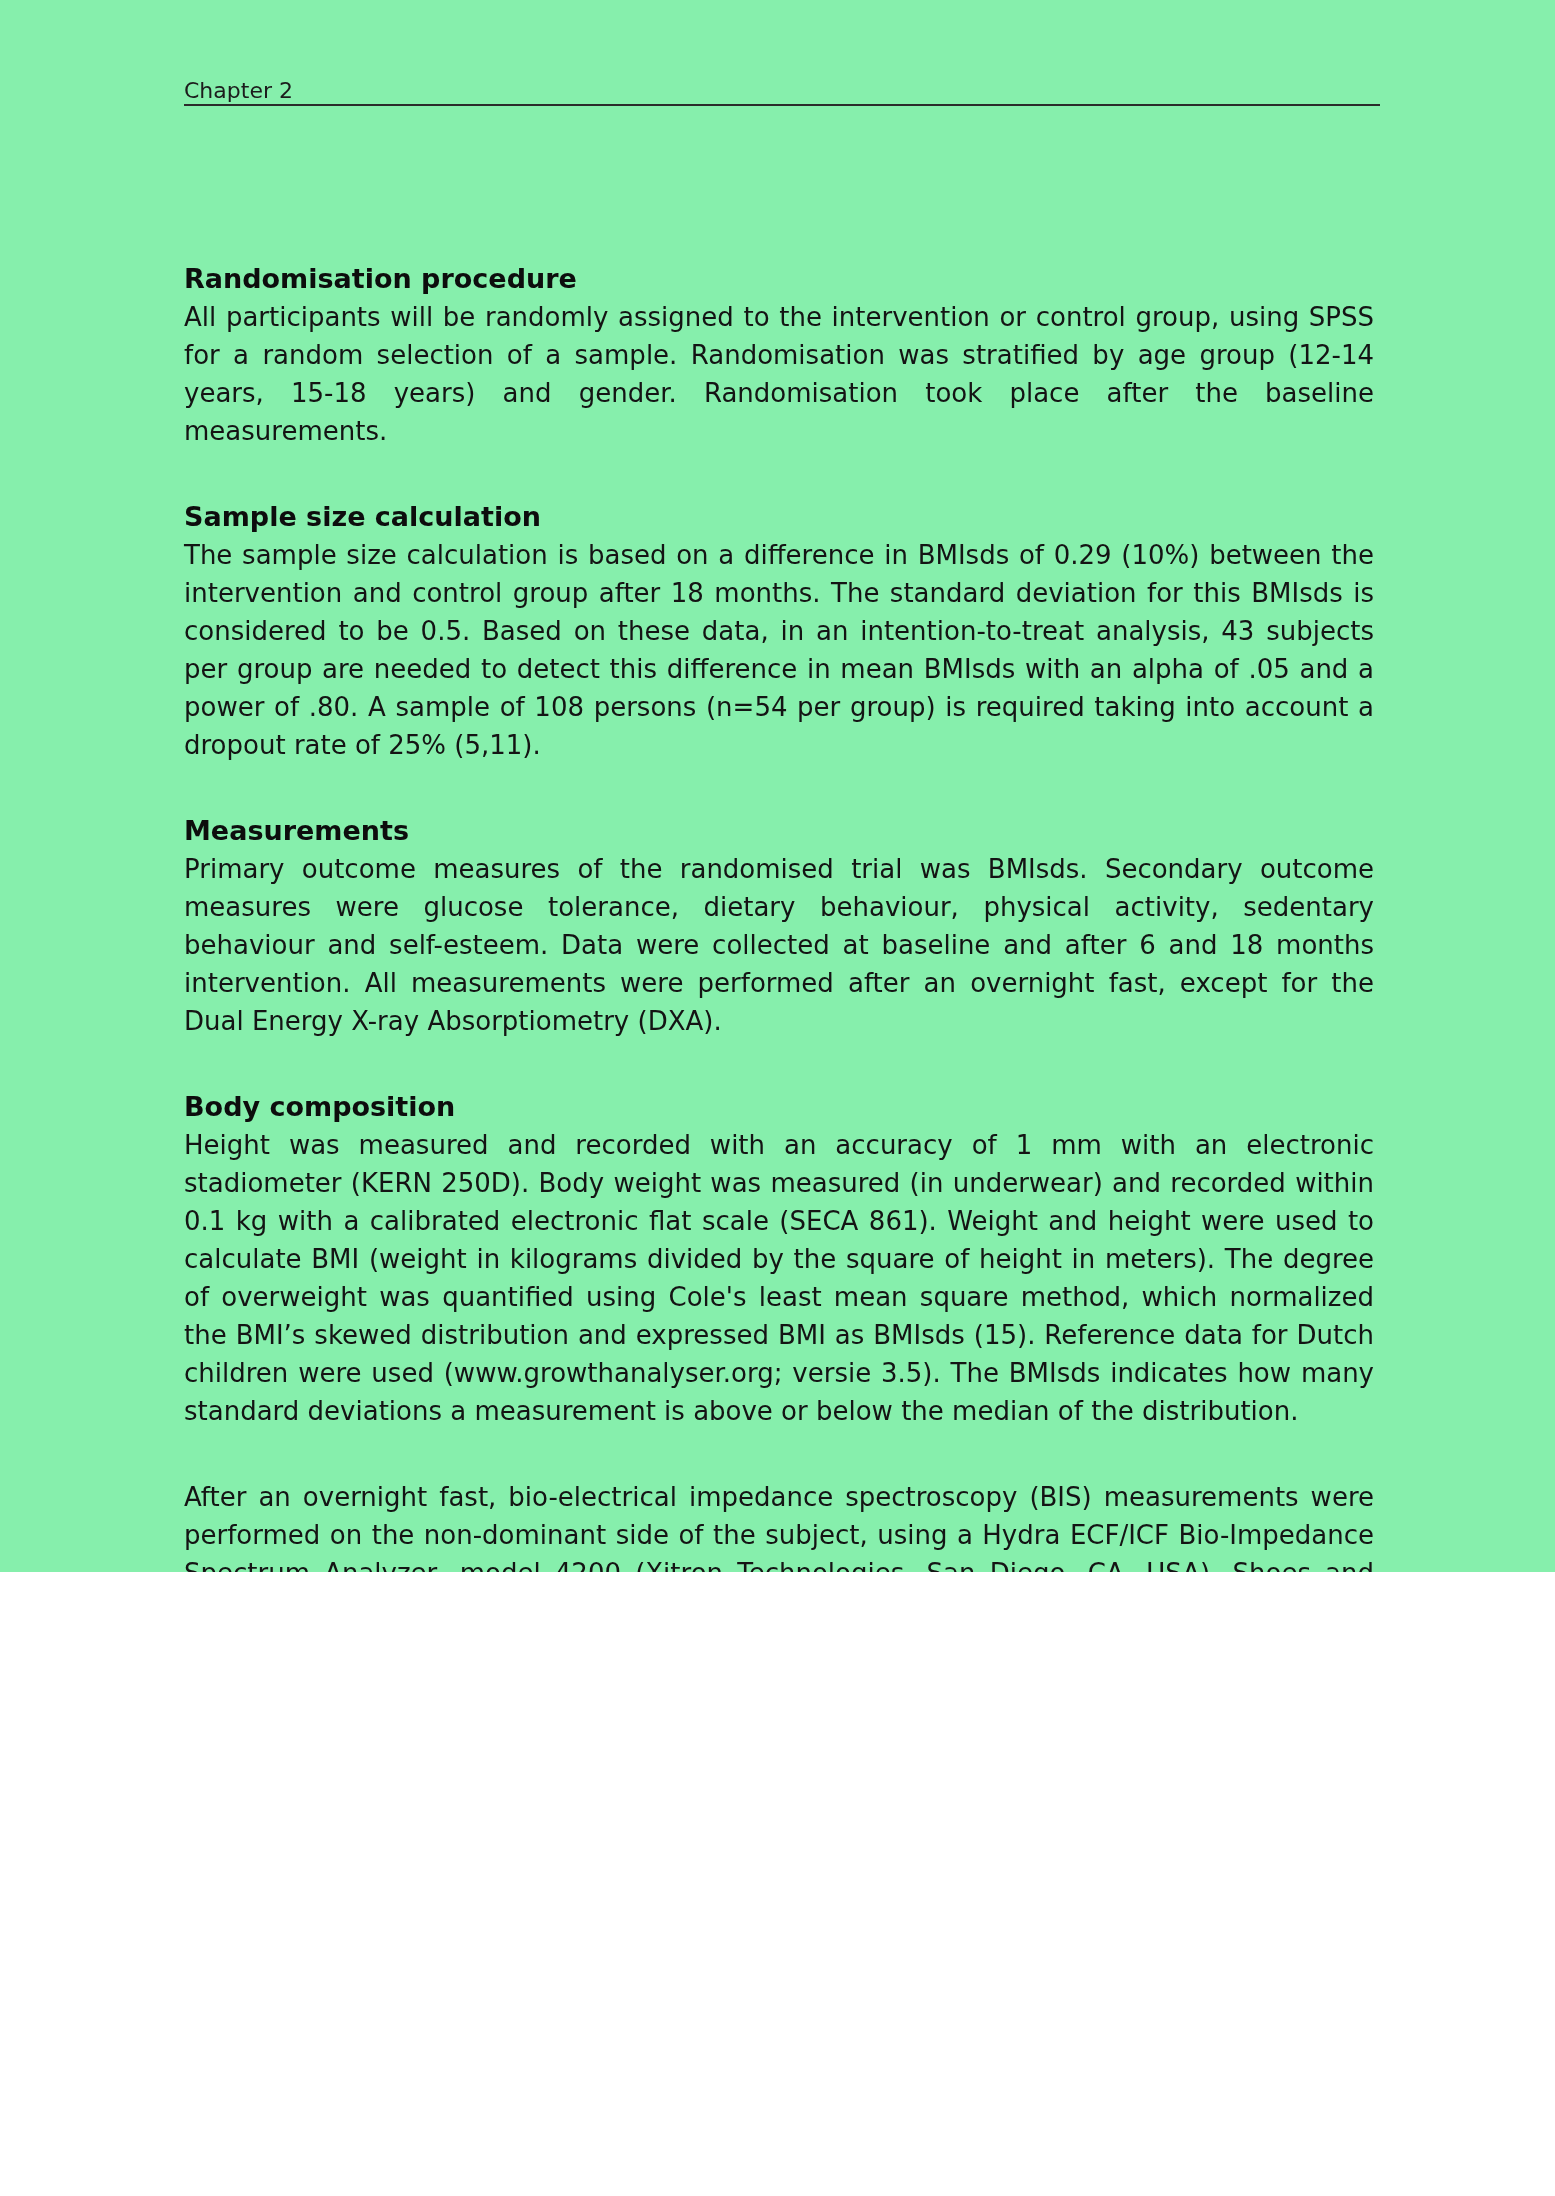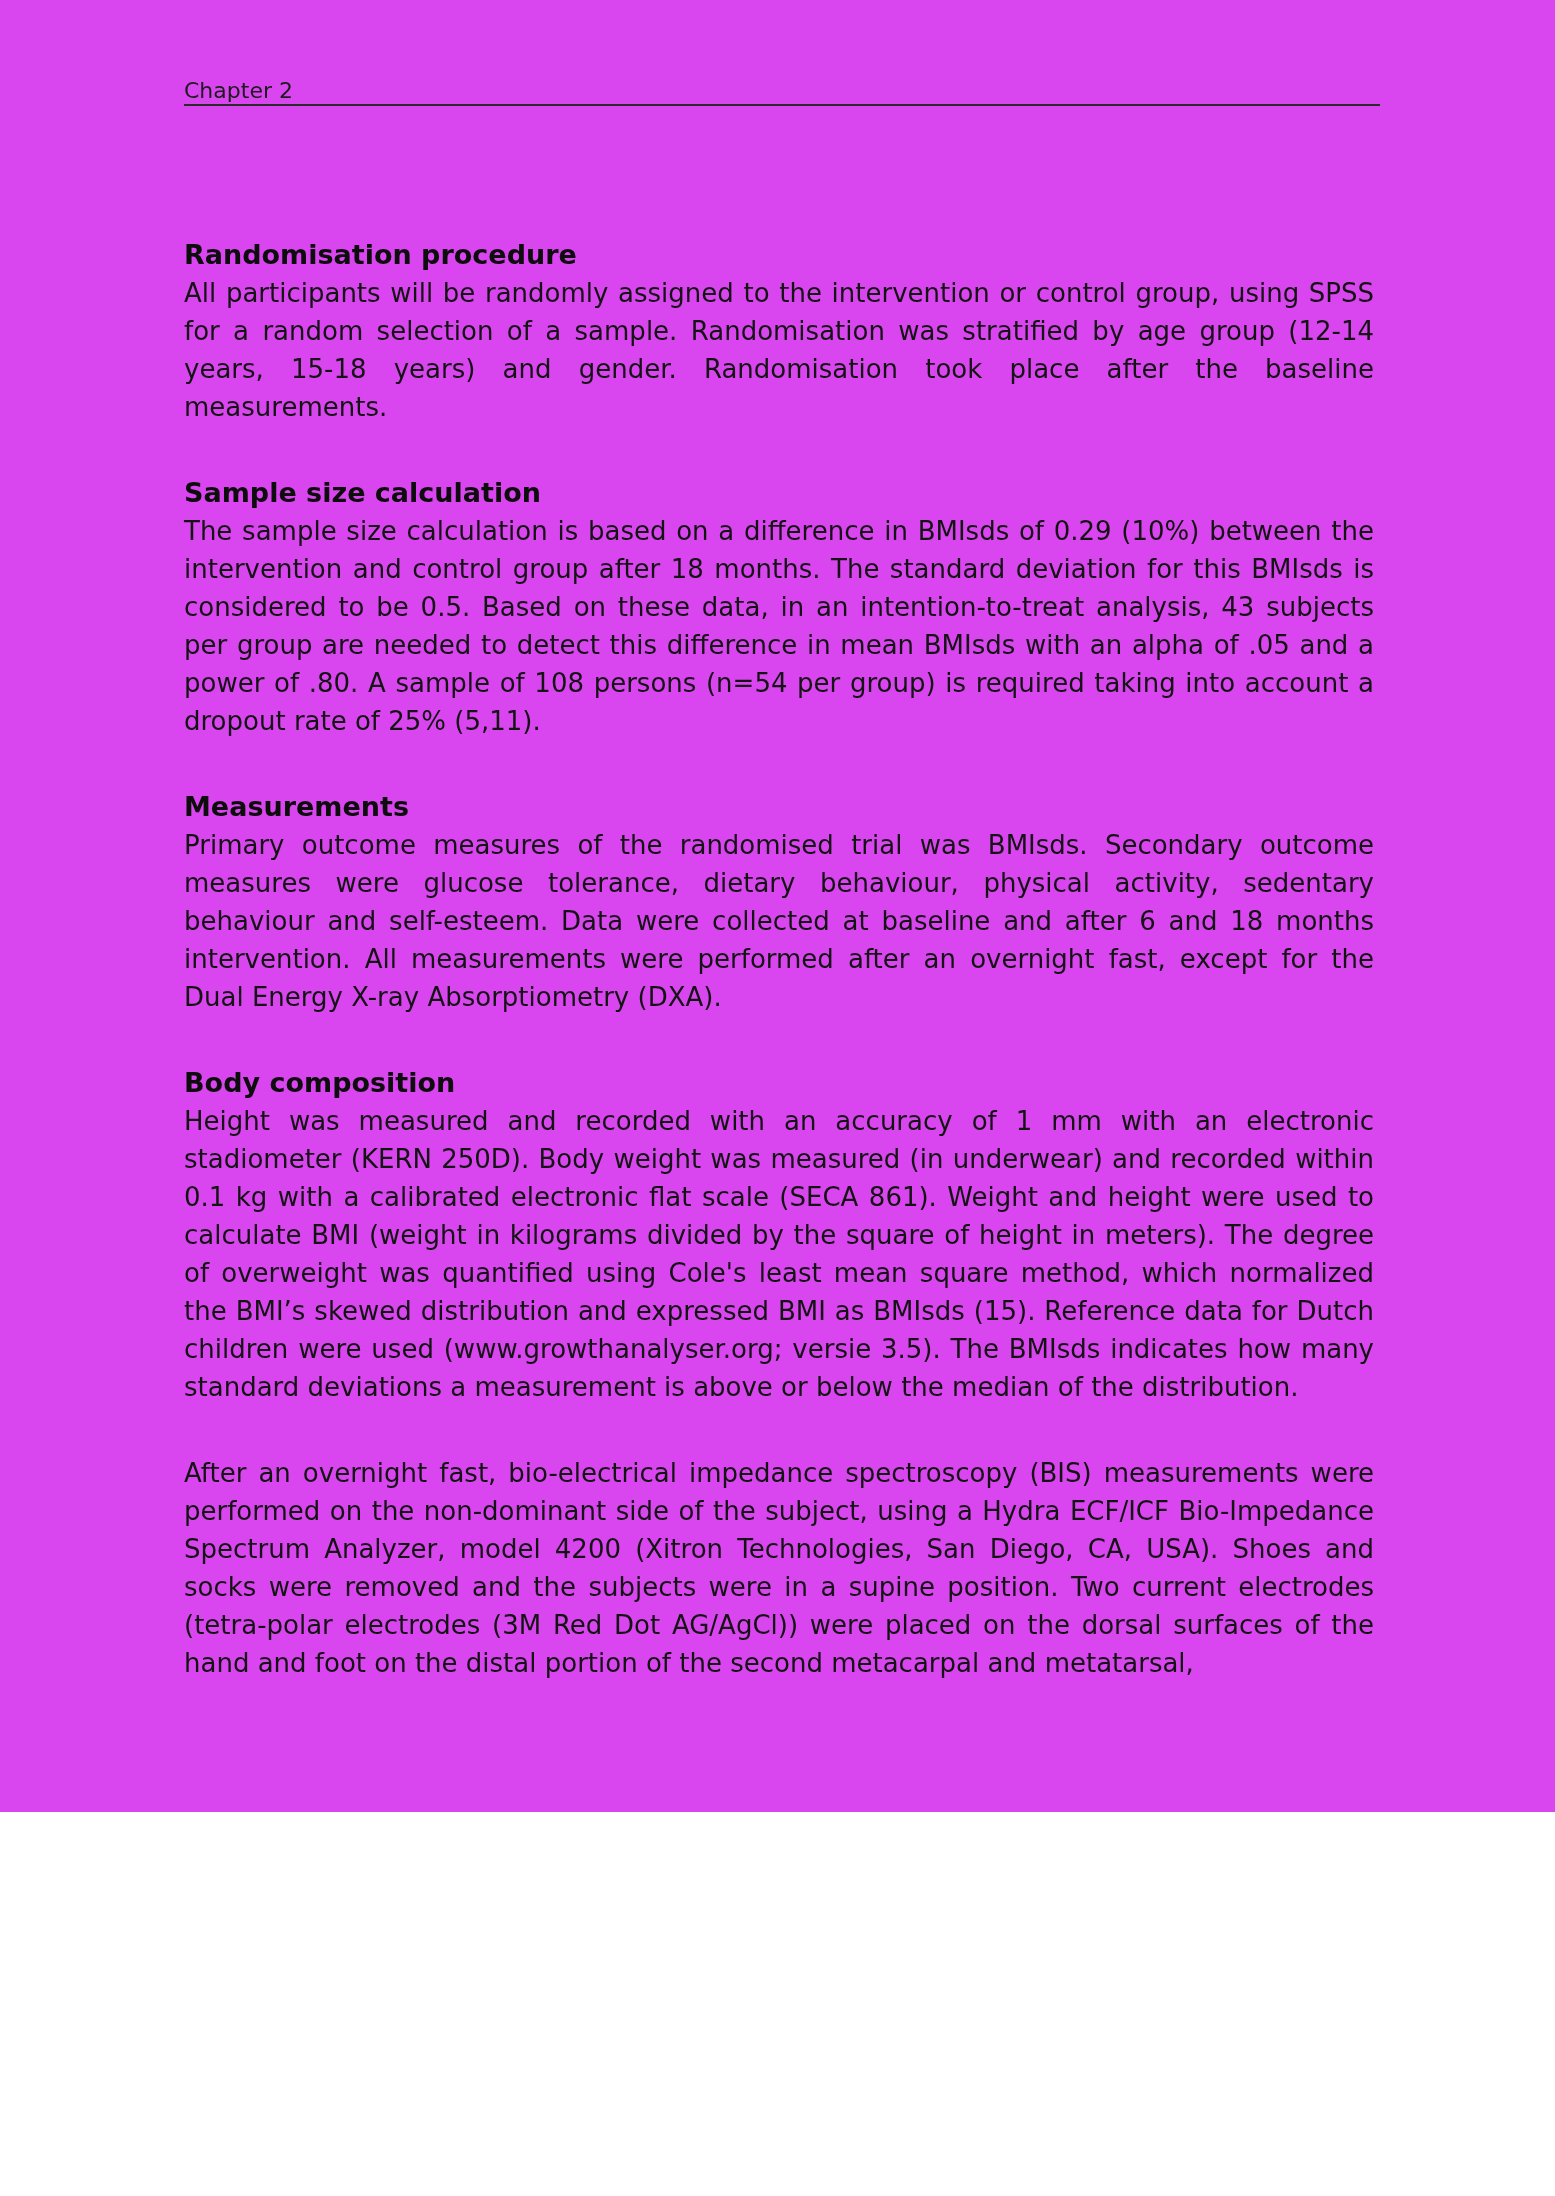--- a/index.html
+++ b/index.html
@@ -3,22 +3,22 @@
 <meta charset="utf-8">
 <style>
   html, body {
     margin: 0;
     padding: 0;
     background: #ffffff;
   }
   .page {
     position: relative;
     width: 1555px;
-    height: 1812px;
-    background: #d946ef;
+    height: 1572px;
+    background: #86efac;
     color: #111111;
     font-family: "DejaVu Sans", "Liberation Sans", sans-serif;
     overflow: hidden;
   }
   .running-header {
     position: absolute;
     left: 184px;
     top: 78px;
     font-size: 22px;
     line-height: 26px;
@@ -28,21 +28,21 @@
     position: absolute;
     left: 184px;
     top: 104px;
     width: 1196px;
     height: 0;
     border-top: 2px solid #2b2b2b;
   }
   .content {
     position: absolute;
     left: 184px;
-    top: 236px;
+    top: 260px;
     width: 1190px;
   }
   .content section {
     margin: 0;
   }
   .content section + section {
     margin-top: 48px;
   }
   .section-heading {
     margin: 0;

